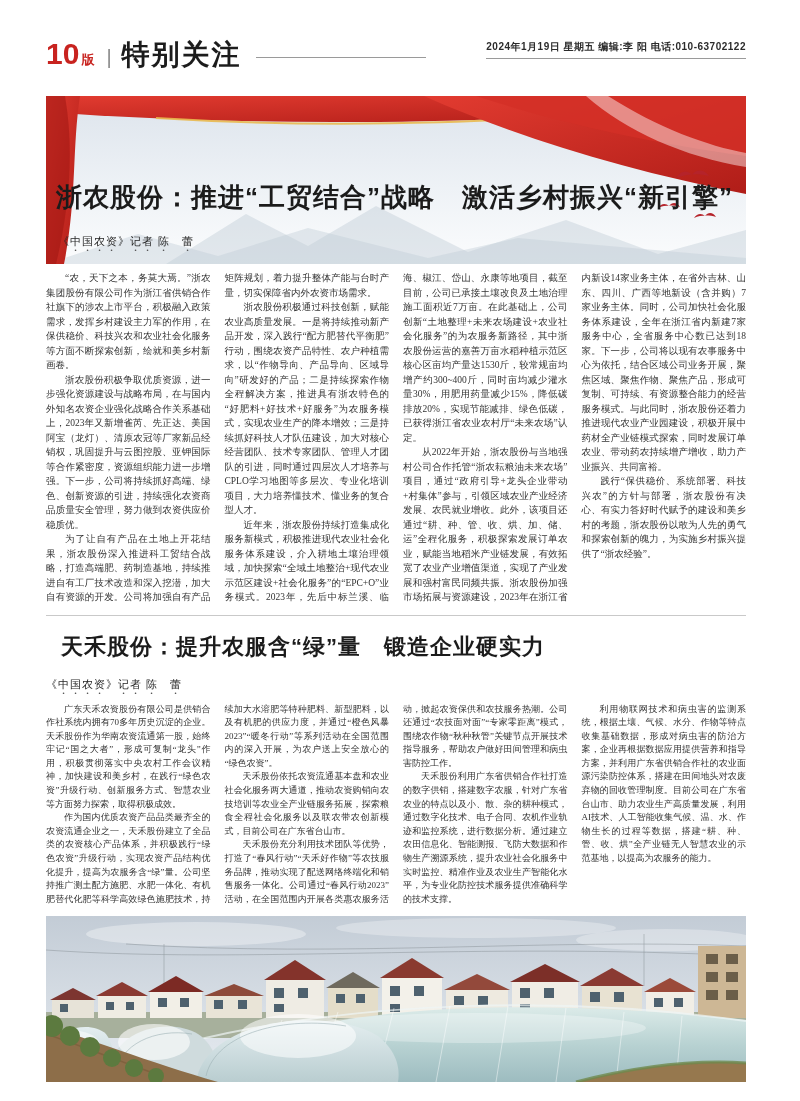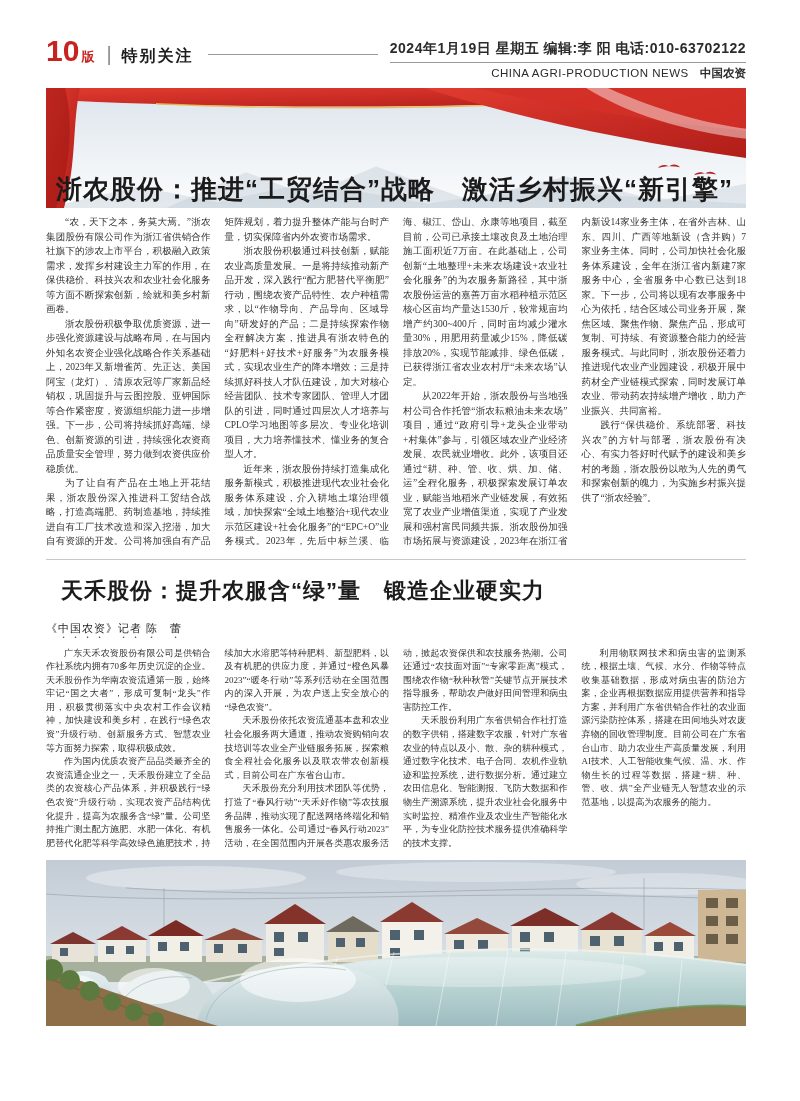--- a/index.html
+++ b/index.html
@@ -9,30 +9,30 @@
     color:#2e2e2e;
   }
   .page{box-sizing:border-box;width:800px;height:1101px;padding:36px 54px 0 46px;background:#fff;}
 
   
   .masthead{display:flex;justify-content:space-between;align-items:flex-start;height:52px;}
   .mast-left{display:flex;align-items:baseline;white-space:nowrap;}
   .pagenum{color:#c8231f;font-size:30px;font-weight:700;line-height:1;}
   .pagenum-suffix{color:#c8231f;font-size:13px;font-weight:700;margin-left:2px;}
   .mast-divider{color:#8a8a8a;font-size:20px;margin:0 10px 0 12px;font-weight:400;}
-  .section-title{color:#1c1c1c;font-size:16px;font-weight:700;letter-spacing:2px;}
+  .section-title{color:#1c1c1c;font-size:28px;font-weight:700;letter-spacing:2px;}
   .mast-rule{display:inline-block;width:170px;height:1px;background:#9a9a9a;margin-left:14px;position:relative;top:-6px;}
   .mast-right{text-align:right;padding-top:4px;}
-  .meta-line{font-size:14px;color:#2b2b2b;font-weight:700;letter-spacing:0.5px;padding-bottom:4px;border-bottom:1px solid #9a9a9a;}
+  .meta-line{font-size:10px;color:#2b2b2b;font-weight:700;letter-spacing:0.5px;padding-bottom:4px;border-bottom:1px solid #9a9a9a;text-align:center;}
   .paper-line{margin-top:3px;font-size:11.5px;color:#2b2b2b;}
   .paper-en{letter-spacing:0.5px;}
   .paper-zh{font-weight:700;margin-left:8px;}
 
   
-  .banner{position:relative;margin-top:0;height:120px;overflow:hidden;}
+  .banner{position:relative;margin-top:8px;height:168px;overflow:hidden;}
   .banner svg{position:absolute;inset:0;width:100%;height:100%;}
   .banner h1{
     position:absolute;left:10px;top:84px;margin:0;z-index:2;
     font-size:26px;font-weight:700;color:#1b1b1b;letter-spacing:1px;
     font-family:"Liberation Sans","DejaVu Sans",sans-serif;
   }
   .byline{
     font-size:11px;color:#262626;letter-spacing:1px;
     -webkit-text-emphasis:dot #555;text-emphasis:dot #555;
     -webkit-text-emphasis-position:under right;text-emphasis-position:under right;
@@ -68,24 +68,20 @@
   <header class="masthead">
     <div class="mast-left">
       <span class="pagenum">10</span>
       <span class="pagenum-suffix">版</span>
       <span class="mast-divider">|</span>
       <span class="section-title">特别关注</span>
       <span class="mast-rule"></span>
     </div>
     <div class="mast-right">
       <div class="meta-line">2024年1月19日 星期五  编辑:李 阳  电话:010-63702122</div>
-      <div class="paper-line">
-        <span class="paper-en">CHINA AGRI-PRODUCTION NEWS</span>
-        <span class="paper-zh">中国农资</span>
-      </div>
     </div>
   </header>
 
   <section class="banner">
     <svg viewBox="0 0 700 168" preserveAspectRatio="none" aria-hidden="true">
       <defs>
         <linearGradient id="sky" x1="0" y1="0" x2="0" y2="1">
           <stop offset="0" stop-color="#dde4ec"></stop>
             <stop offset="0.55" stop-color="#eef2f6"></stop>
             <stop offset="1" stop-color="#fbfcfd"></stop>

